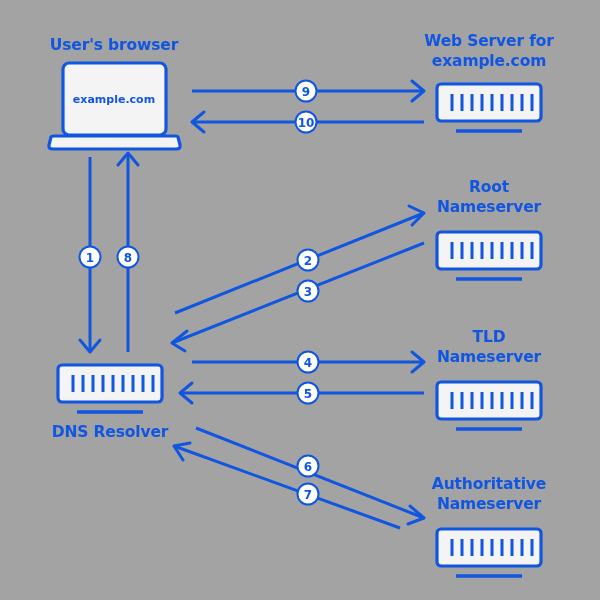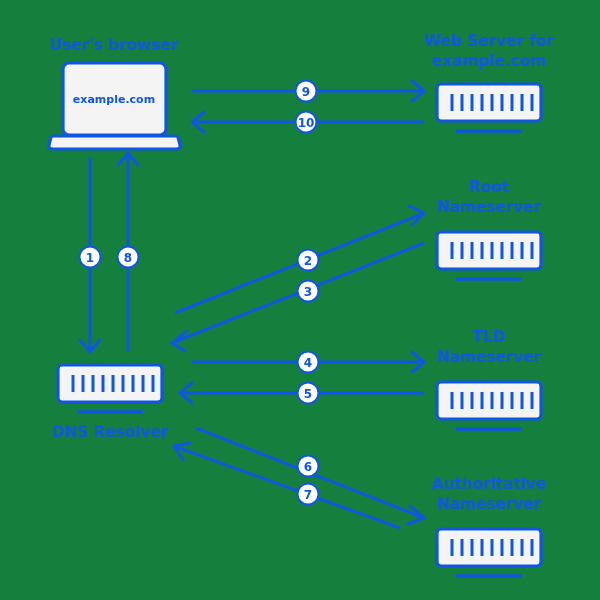--- a/index.html
+++ b/index.html
@@ -10,21 +10,21 @@
   body {
     width: 600px;
     height: 600px;
     overflow: hidden;
     font-family: "DejaVu Sans", "Liberation Sans", sans-serif;
   }
   #diagram-root {
     position: relative;
     width: 600px;
     height: 600px;
-    background: #15803d;
+    background: #a3a3a3;
   }
   svg.canvas {
     position: absolute;
     top: 0;
     left: 0;
     width: 600px;
     height: 600px;
     display: block;
   }
   .node-label {

